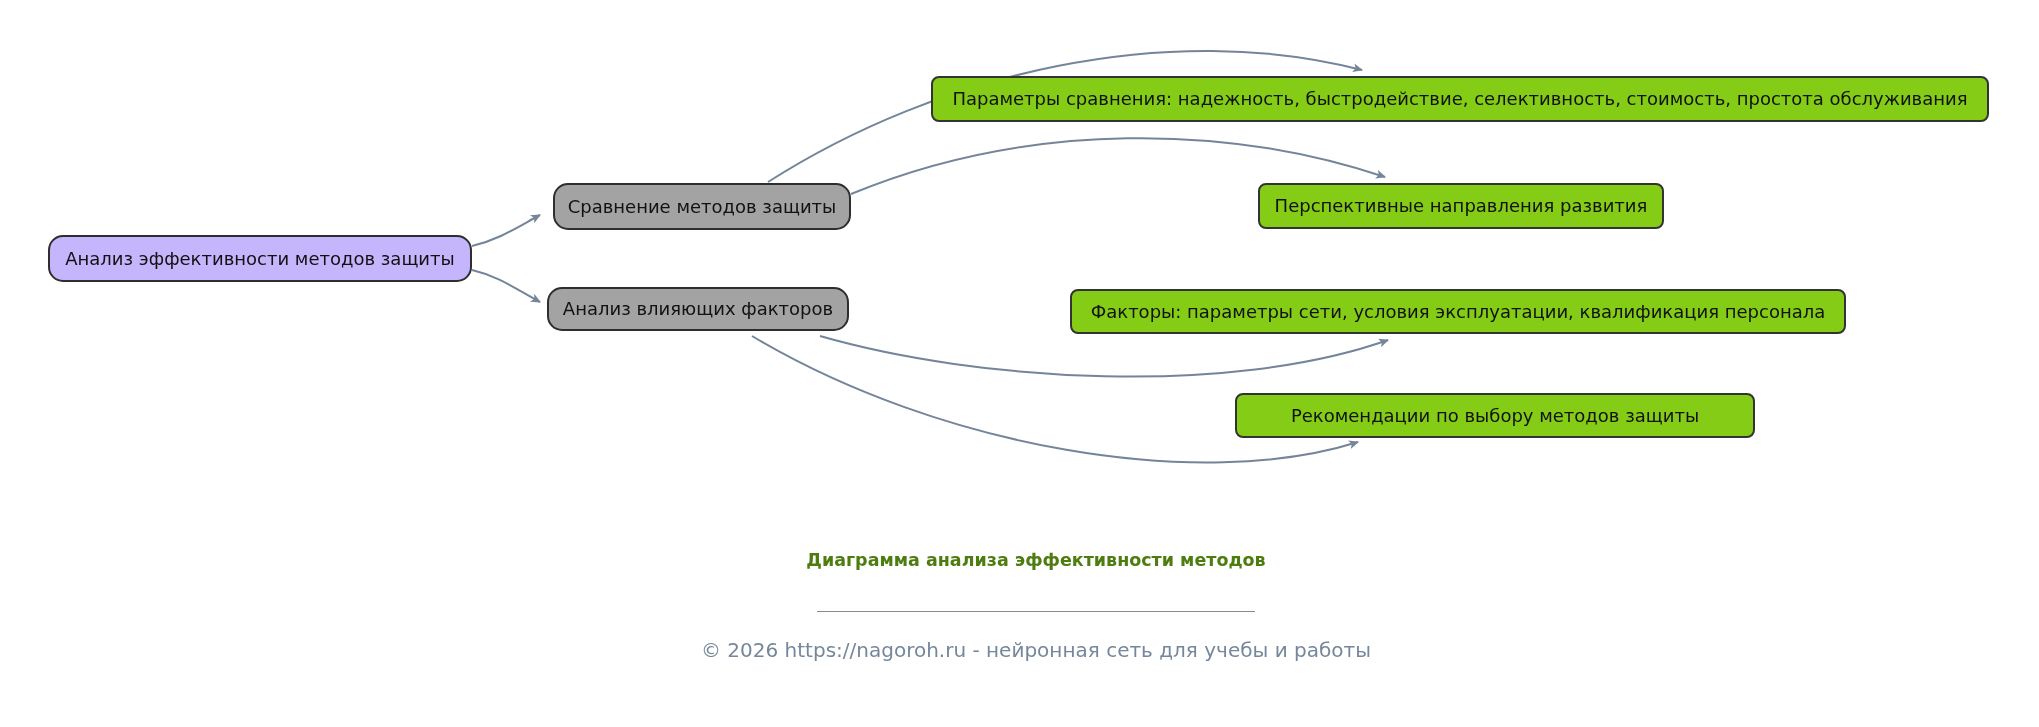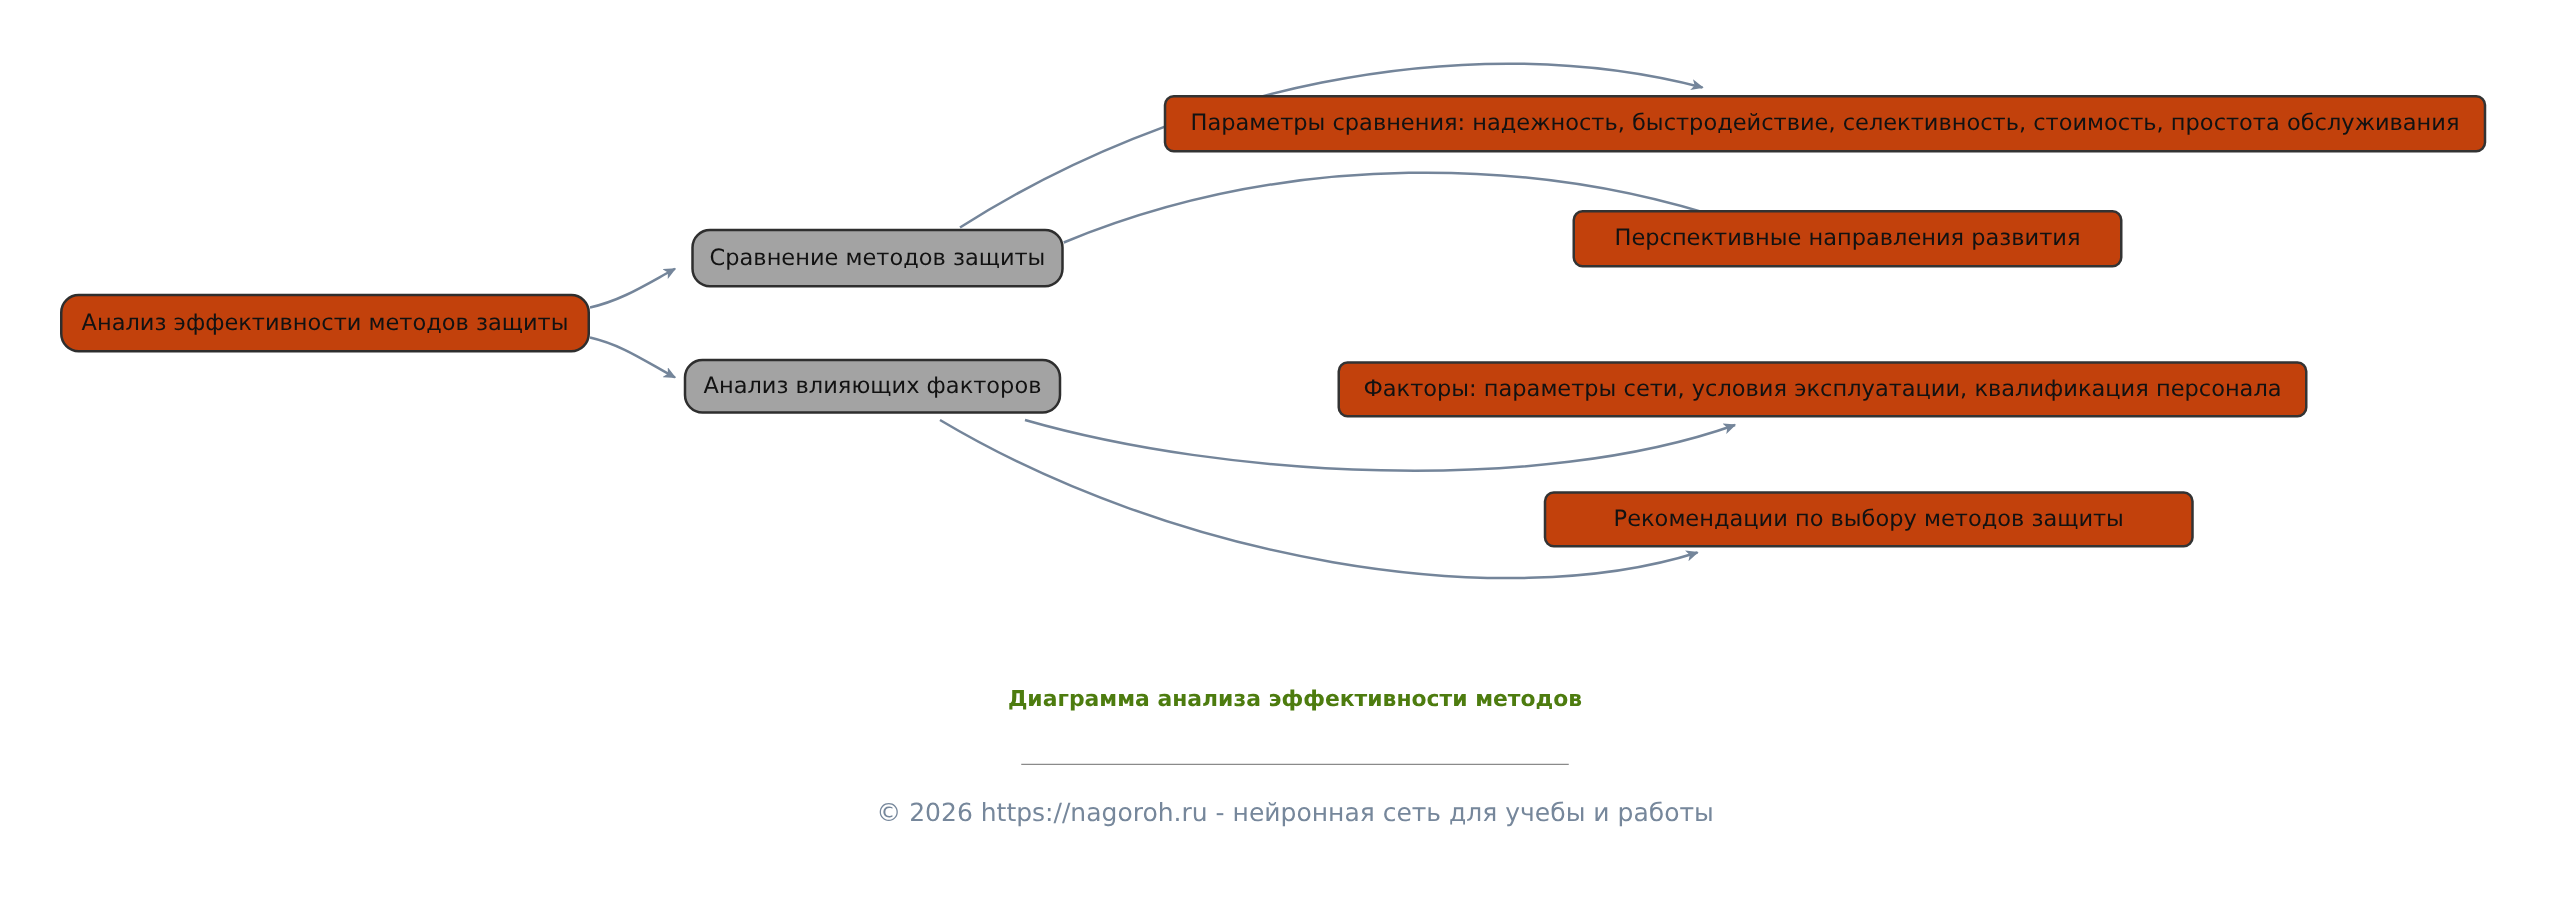--- a/index.html
+++ b/index.html
@@ -24,27 +24,27 @@
     justify-content: center;
     box-sizing: border-box;
     border: 2px solid #2e2e2e;
     border-radius: 15px;
     font-size: 18px;
     line-height: 1.1;
     color: #121212;
     padding: 0 12px;
     white-space: nowrap;
   }
-  .node.root   { left: 48px;  top: 235px; width: 424px;  height: 47px; background: #c2410c; }
+  .node.root   { left: 48px;  top: 235px; width: 424px;  height: 47px; background: #c4b5fd; }
   .node.branch { background: #a3a3a3; }
   .node.branch.b1 { left: 553px; top: 183px; width: 298px; height: 47px; }
   .node.branch.b2 { left: 547px; top: 287px; width: 302px; height: 44px; }
-  .node.leaf { background: #c2410c; border-color: #333333; border-radius: 8px; }
+  .node.leaf { background: #84cc16; border-color: #333333; border-radius: 8px; }
   .node.leaf.l1 { left: 931px;  top: 76px;  width: 1058px; height: 46px; }
-  .node.leaf.l2 { left: 1258px; top: 168px; width: 440px;  height: 46px; }
+  .node.leaf.l2 { left: 1258px; top: 183px; width: 406px;  height: 46px; }
   .node.leaf.l3 { left: 1070px; top: 289px; width: 776px;  height: 45px; }
   .node.leaf.l4 { left: 1235px; top: 393px; width: 520px;  height: 45px; }
 
   .caption {
     position: absolute;
     left: 1036px; top: 550px;
     transform: translateX(-50%);
     text-align: center;
     color: #4d7c0f;
     font-weight: bold;

